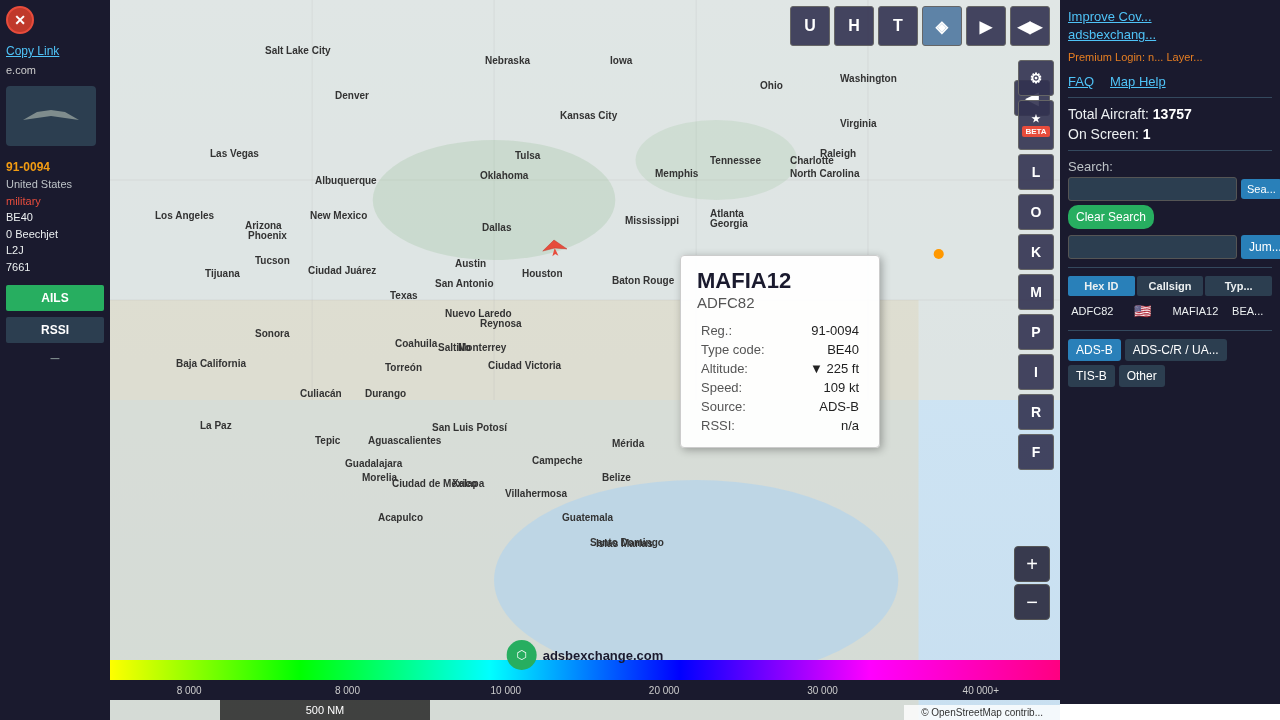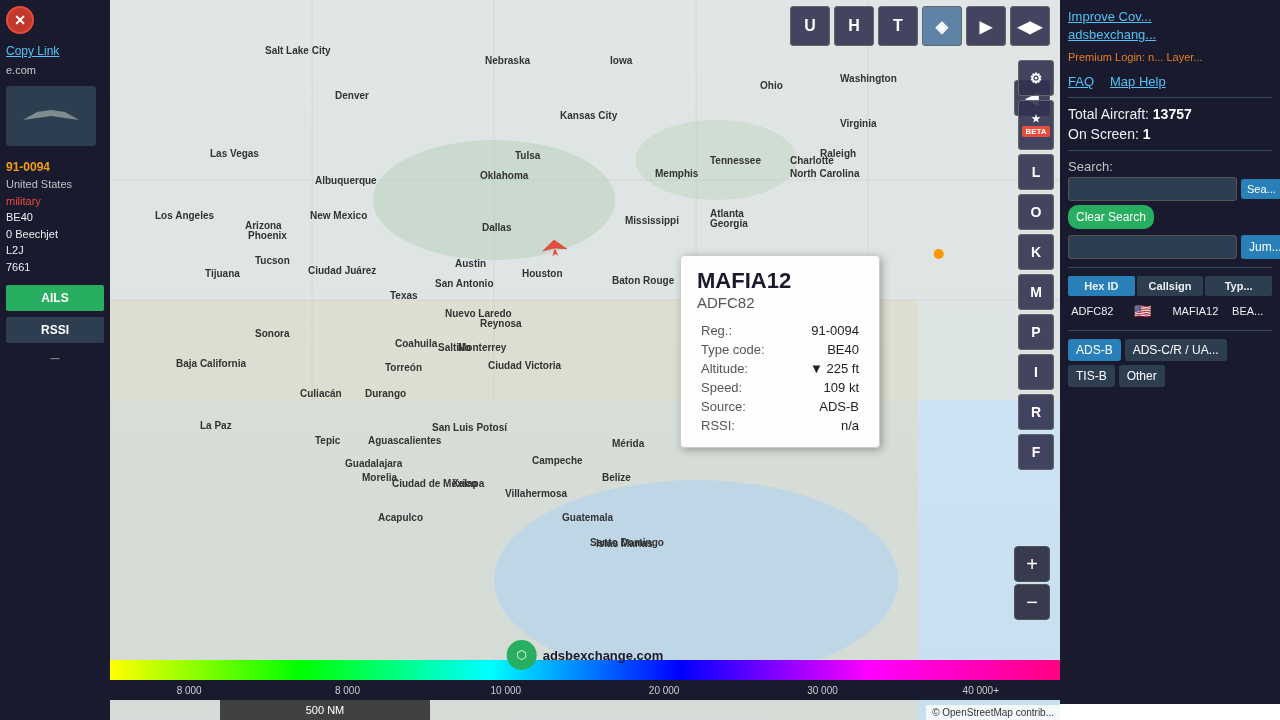--- a/index.html
+++ b/index.html
@@ -164,21 +164,21 @@
     }
     .distance-indicator span {
       color: white;
       font-size: 11px;
     }
     .attribution {
       position: absolute;
       bottom: 0;
       right: 0;
       background: rgba(255,255,255,0.8);
-      padding: 2px 6px;
+      padding: 2px 17px;
       font-size: 10px;
       color: #333;
       z-index: 6;
     }
 
     
     .adsb-logo {
       position: absolute;
       bottom: 50px;
       left: 50%;

